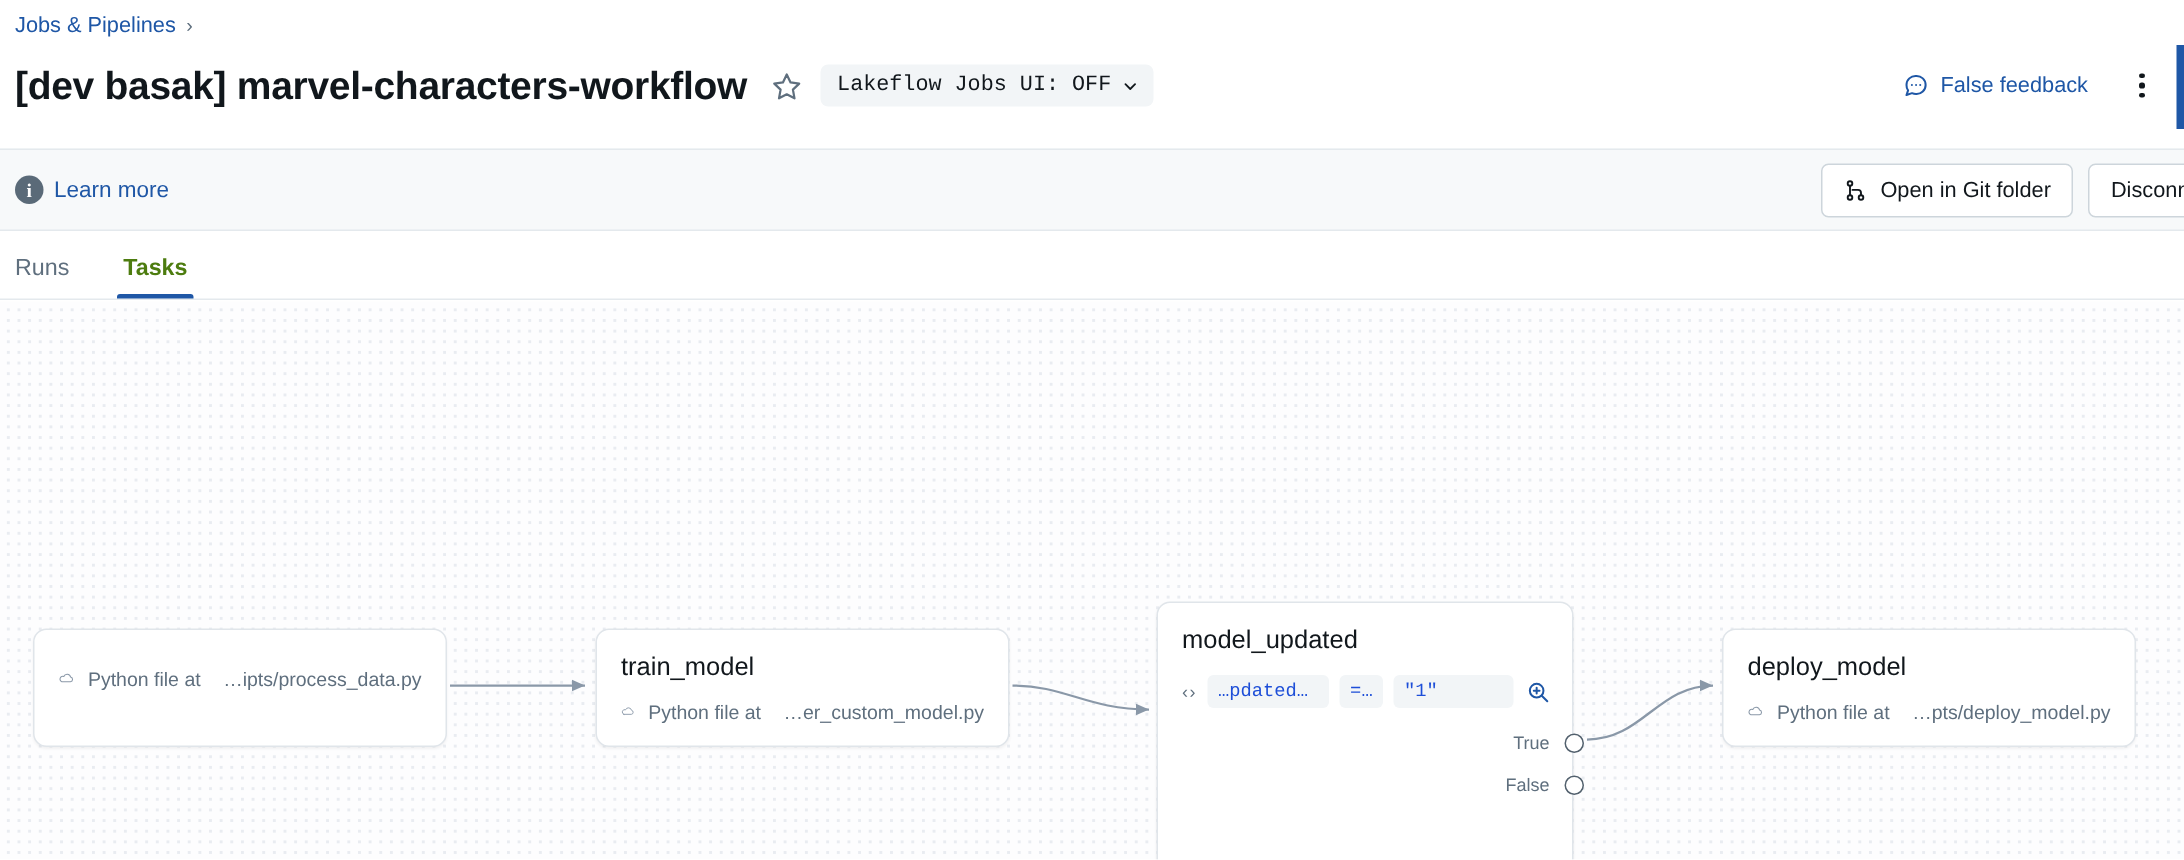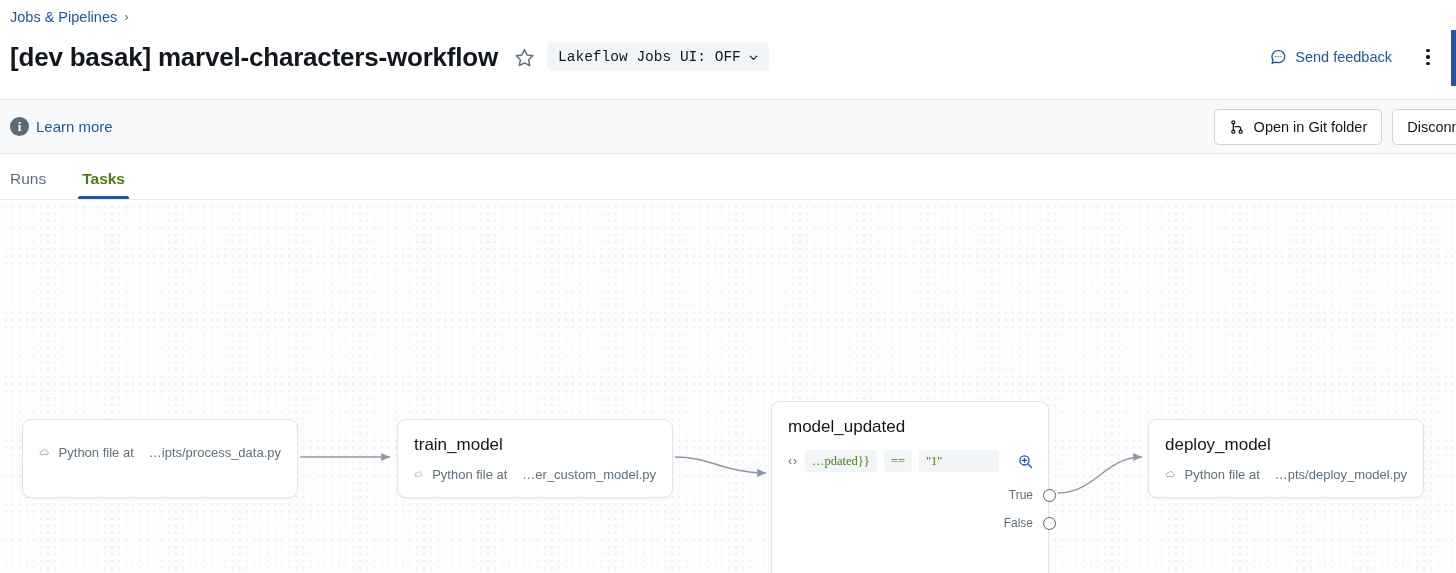--- a/index.html
+++ b/index.html
@@ -310,23 +310,23 @@
     font-size: 12px;
     color: #5f6f7e;
     letter-spacing: 1px;
     flex: none;
     line-height: 16px;
   }
   .chip {
     background: #f2f5f7;
     border-radius: 4px;
     padding: 3px 7px;
-    font-family: Liberation Serif, serif;
+    font-family: Liberation Mono, monospace;
     font-size: 12.5px;
-    color: #4d7c0f;
+    color: #1d4ed8;
     line-height: 16px;
     white-space: nowrap;
     max-width: 82px;
     overflow: hidden;
     text-overflow: ellipsis;
   }
   .chip-val {
     min-width: 80px;
   }
   .magnify {
@@ -393,21 +393,21 @@
 
     <div class="title-spacer"></div>
 
     <div class="send-feedback">
       <svg width="18" height="18" viewBox="0 0 24 24" fill="none" stroke="#1f57a6" stroke-width="1.8" stroke-linecap="round" stroke-linejoin="round">
         <path d="M21 11.5a8 8 0 0 1-8.5 8 9 9 0 0 1-3.6-.7L4 20.5l1.4-4.2A8 8 0 0 1 4 11.5a8 8 0 0 1 8.5-8 8 8 0 0 1 8.5 8z"></path>
         <circle cx="8.8" cy="11.5" r="0.9" fill="#1f57a6" stroke="none"></circle>
         <circle cx="12.5" cy="11.5" r="0.9" fill="#1f57a6" stroke="none"></circle>
         <circle cx="16.2" cy="11.5" r="0.9" fill="#1f57a6" stroke="none"></circle>
       </svg>
-      <span>Send feedback</span>
+      <span>False feedback</span>
     </div>
 
     <div class="kebab-btn">
       <span class="kebab-dot"></span>
       <span class="kebab-dot"></span>
       <span class="kebab-dot"></span>
     </div>
   </div>
 
   <div class="right-rail"></div>

